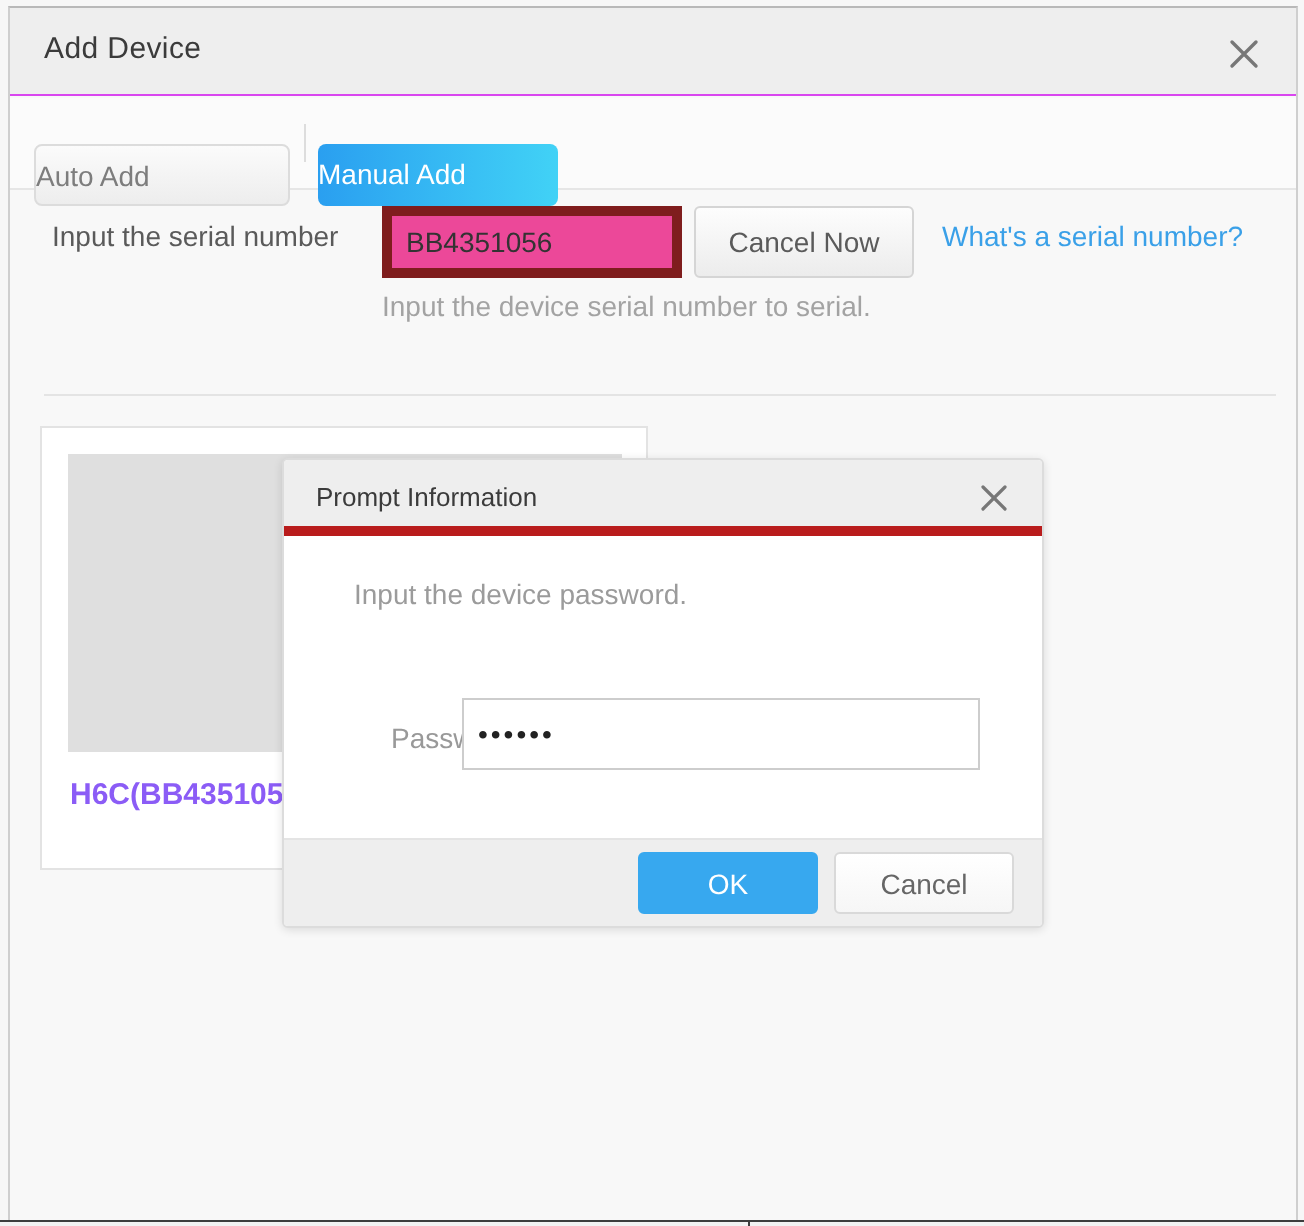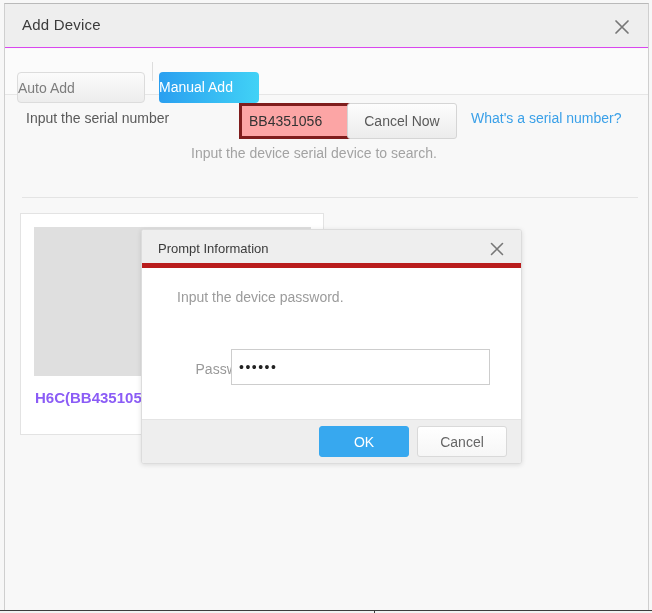--- a/index.html
+++ b/index.html
@@ -86,21 +86,21 @@
   }
   .tab-auto {
     left: 12px;
     width: 128px;
     background: linear-gradient(to bottom, #fbfbfb 0%, #ededed 100%);
     border: 1px solid #dcdcdc;
     color: #7d7d7d;
   }
   .tab-manual {
     left: 154px;
-    width: 100px;
+    width: 120px;
     background: linear-gradient(to right, #2a9ff0 0%, #41d2f6 100%);
     color: #ffffff;
     border: none;
   }
   .tab-sep {
     position: absolute;
     left: 147px;
     top: 13px;
     width: 1px;
     height: 19px;
@@ -121,30 +121,29 @@
     top: 15px;
     font-size: 14px;
     color: #5a5a5a;
   }
   .sr-input {
     position: absolute;
     left: 186px;
     top: 8px;
     width: 150px;
     height: 36px;
-    background: #fca5a5;
-    border: 3px solid #7f1d1d;
+    background: #ec4899;
+    border: 5px solid #7f1d1d;
     box-sizing: border-box;
     font-family: "Liberation Sans", sans-serif;
     font-size: 14px;
     color: #333333;
     padding: 0 7px;
     outline: none;
     border-radius: 0;
-    margin-left: 48px;
   }
   .sr-btn {
     position: absolute;
     left: 342px;
     top: 8px;
     width: 110px;
     height: 36px;
     line-height: 34px;
     text-align: center;
     font-size: 14px;
@@ -375,21 +374,21 @@
       <div class="tab tab-auto">Auto Add</div>
       <div class="tab-sep"></div>
       <div class="tab tab-manual">Manual Add</div>
     </div>
 
     <div class="searchrow">
       <div class="sr-label">Input the serial number</div>
       <input class="sr-input" type="text" value="BB4351056" style="">
       <div class="sr-btn">Cancel Now</div>
       <div class="sr-link">What's a serial number?</div>
-      <div class="sr-hint">Input the device serial device to search.</div>
+      <div class="sr-hint">Input the device serial number to serial.</div>
     </div>
 
     <div class="divider"></div>
 
     <div class="card">
       <div class="card-thumb">
         <div class="card-logo">
           <svg width="66" height="66" viewBox="0 0 66 66">
             <g fill="#ffffff">
               <ellipse cx="33" cy="16" rx="9" ry="13" transform="rotate(-32 33 16)"></ellipse>

